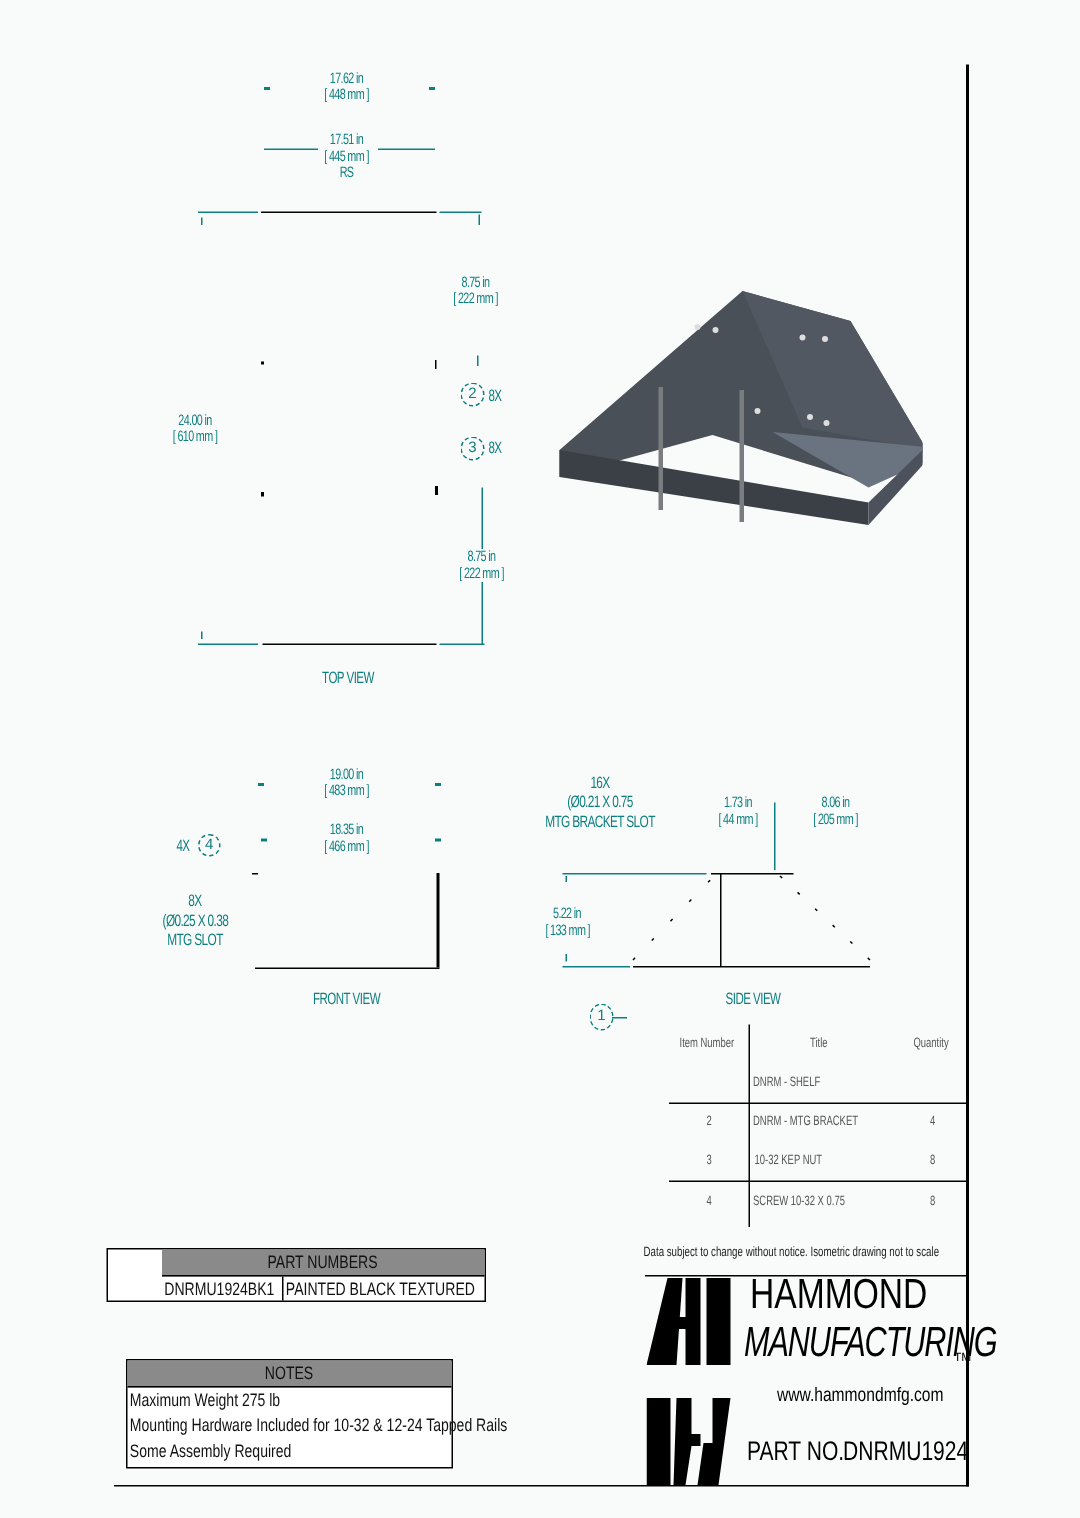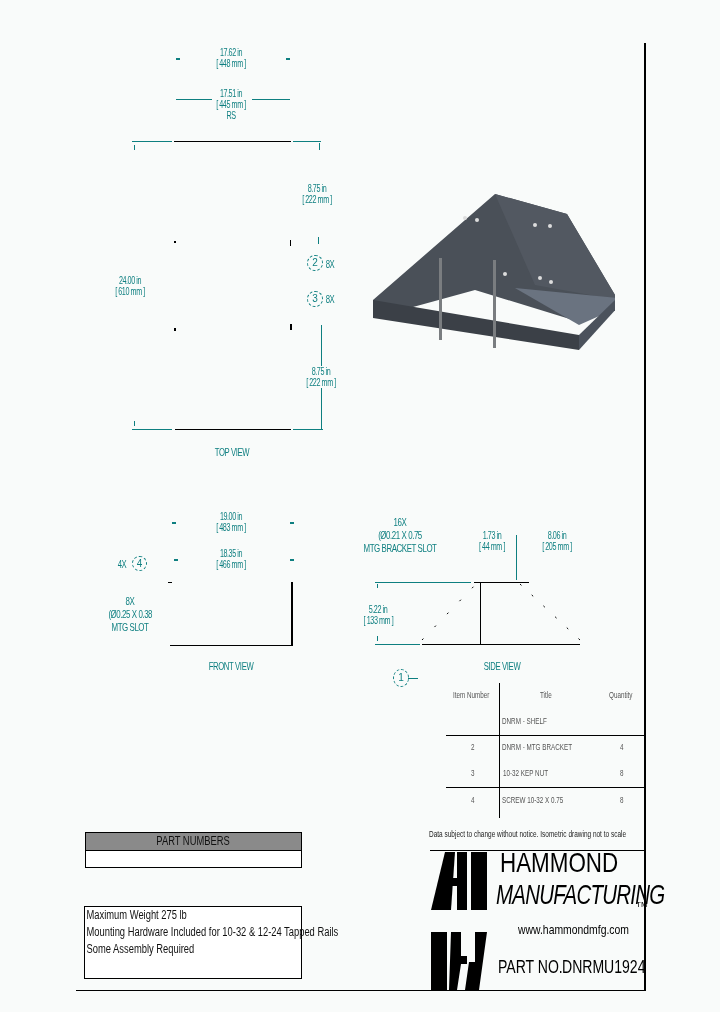--- a/index.html
+++ b/index.html
@@ -200,25 +200,34 @@
     <div class="tbl-text" style="left:503px;top:768px;">10-32 KEP NUT</div>
     <div class="tbl-text" style="left:620px;top:768px;">8</div>
   </div>
   <div>
     <div class="tbl-text" style="left:471px;top:795px;">4</div>
     <div class="tbl-text" style="left:502px;top:795px;">SCREW 10-32 X 0.75</div>
     <div class="tbl-text" style="left:620px;top:795px;">8</div>
   </div>
 </div>
 
-<div class="box" style="left:85px;top:832px;width:215px;height:34px;">
+<div class="box" style="left:71px;top:832px;width:215px;height:34px;padding-left:36px;">
   <div class="box-head"><span style="display:inline-block;transform:scaleX(0.78);">PART NUMBERS</span></div>
+  <div style="display:flex;height:16px;">
+    <div style="width:80px;border-right:1px solid #000;overflow:hidden;">
+      <div class="box-row" style="line-height:16px;">DNRMU1924BK1</div>
+    </div>
+    <div style="flex:1;overflow:hidden;">
+      <div class="box-row" style="line-height:16px;">PAINTED BLACK TEXTURED</div>
+    </div>
+  </div>
 </div>
 
 <div class="box" style="left:84px;top:906px;width:216px;height:71px;">
+  <div class="box-head"><span style="display:inline-block;transform:scaleX(0.78);">NOTES</span></div>
   <div class="box-row">Maximum Weight 275 lb</div>
   <div class="box-row">Mounting Hardware Included for 10-32 &amp; 12-24 Tapped Rails</div>
   <div class="box-row">Some Assembly Required</div>
 </div>
 
 <div>
   <div class="tbl-text" style="left:429px;top:829px;color:#222;font-size:9px;transform:scaleX(0.72);">Data subject to change without notice. Isometric drawing not to scale</div>
   <div class="bl" style="left:430px;top:850px;width:215px;height:1px;"></div>
 
   <svg class="abs" style="left:431px;top:852px;" width="60" height="138" viewBox="0 0 60 138">

